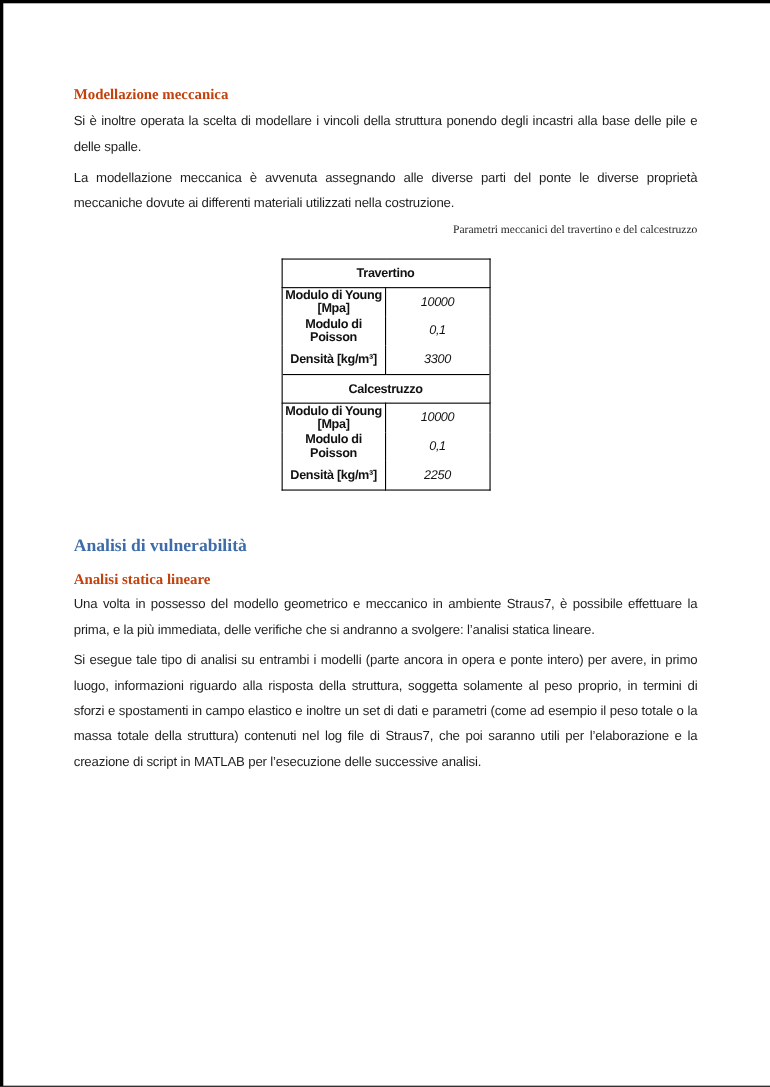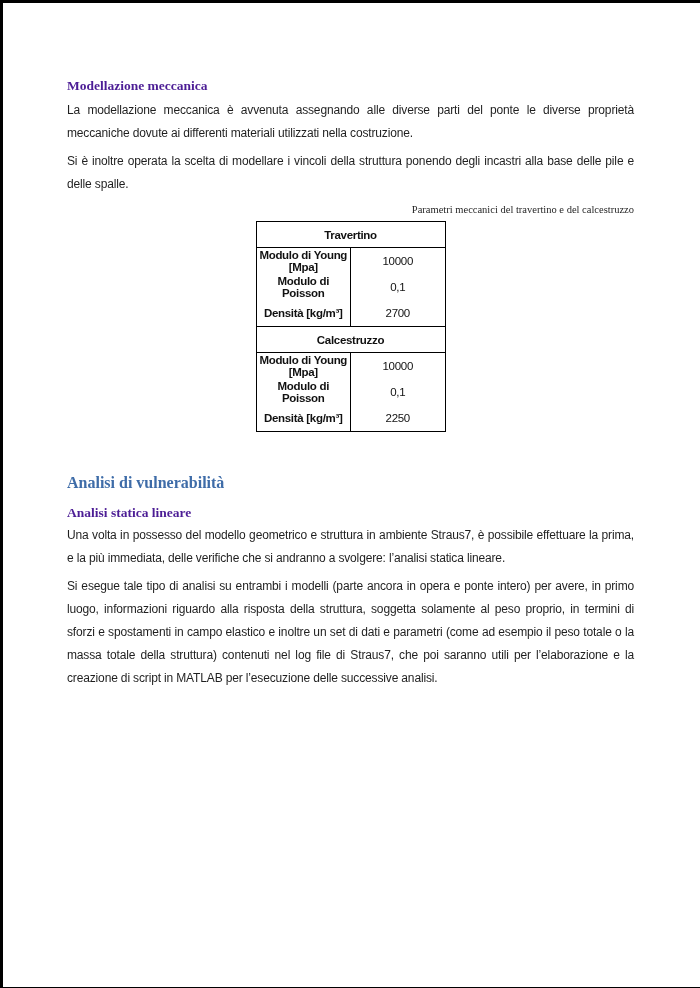--- a/index.html
+++ b/index.html
@@ -17,21 +17,21 @@
     background: #ffffff;
   }
   .content {
     padding: 75px 66px 0 64px;
   }
   .heading2 {
     font-family: "Liberation Serif", "DejaVu Serif", serif;
     font-weight: bold;
     font-size: 13.5px;
     line-height: 16px;
-    color: #4c1d95;
+    color: #c2410c;
     margin: 0 0 5px 0;
   }
   .heading1 {
     font-family: "Liberation Serif", "DejaVu Serif", serif;
     font-weight: bold;
     font-size: 16px;
     line-height: 21px;
     color: #3E6CA8;
     margin: 40px 0 12px 0;
   }
@@ -48,21 +48,21 @@
     font-family: "Liberation Serif", "DejaVu Serif", serif;
     font-size: 10.5px;
     line-height: 15px;
     color: #1f1f1f;
     text-align: right;
     margin: 6px 0 0 0;
   }
   table.params {
     border-collapse: collapse;
     width: 190px;
-    margin: 4px auto 0 auto;
+    margin: 18px auto 0 auto;
     table-layout: fixed;
   }
   table.params td {
     font-family: "Liberation Sans", sans-serif;
     font-size: 11.5px;
     letter-spacing: -0.3px;
     color: #111111;
     text-align: center;
     vertical-align: middle;
     padding: 0;
@@ -76,52 +76,53 @@
   td.lbl {
     border-left: 1.6px solid #000;
     border-right: 1.5px solid #000;
     font-weight: bold;
     width: 141px;
     height: 26px;
   }
   td.val {
     border-right: 1.6px solid #000;
     width: 47px;
+    font-style: italic;
   }
   tr.last-row td { border-bottom: 1.6px solid #000; }
 </style>
 </head>
 <body>
 
 <div class="paper">
   <div class="content">
 
     <div class="heading2">Modellazione meccanica</div>
 
+    <p class="para">Si è inoltre operata la scelta di modellare i vincoli della struttura ponendo degli incastri alla base delle pile e delle spalle.</p>
     <p class="para">La modellazione meccanica è avvenuta assegnando alle diverse parti del ponte le diverse proprietà meccaniche dovute ai differenti materiali utilizzati nella costruzione.</p>
-    <p class="para">Si è inoltre operata la scelta di modellare i vincoli della struttura ponendo degli incastri alla base delle pile e delle spalle.</p>
 
     <div class="caption">Parametri meccanici del travertino e del calcestruzzo</div>
 
     <table class="params">
       <tbody>
         <tr>
           <td class="sec-header" colspan="2">Travertino</td>
         </tr>
         <tr>
           <td class="lbl">Modulo di Young [Mpa]</td>
           <td class="val">10000</td>
         </tr>
         <tr>
           <td class="lbl">Modulo di Poisson</td>
           <td class="val">0,1</td>
         </tr>
         <tr>
           <td class="lbl">Densità [kg/m³]</td>
-          <td class="val">2700</td>
+          <td class="val">3300</td>
         </tr>
         <tr>
           <td class="sec-header" colspan="2">Calcestruzzo</td>
         </tr>
         <tr>
           <td class="lbl">Modulo di Young [Mpa]</td>
           <td class="val">10000</td>
         </tr>
         <tr>
           <td class="lbl">Modulo di Poisson</td>
@@ -131,17 +132,17 @@
           <td class="lbl">Densità [kg/m³]</td>
           <td class="val">2250</td>
         </tr>
       </tbody>
     </table>
 
     <div class="heading1">Analisi di vulnerabilità</div>
 
     <div class="heading2 sub-heading2">Analisi statica lineare</div>
 
-    <p class="para">Una volta in possesso del modello geometrico e struttura in ambiente Straus7, è possibile effettuare la prima, e la più immediata, delle verifiche che si andranno a svolgere: l’analisi statica lineare.</p>
+    <p class="para">Una volta in possesso del modello geometrico e meccanico in ambiente Straus7, è possibile effettuare la prima, e la più immediata, delle verifiche che si andranno a svolgere: l’analisi statica lineare.</p>
     <p class="para">Si esegue tale tipo di analisi su entrambi i modelli (parte ancora in opera e ponte intero) per avere, in primo luogo, informazioni riguardo alla risposta della struttura, soggetta solamente al peso proprio, in termini di sforzi e spostamenti in campo elastico e inoltre un set di dati e parametri (come ad esempio il peso totale o la massa totale della struttura) contenuti nel log file di Straus7, che poi saranno utili per l’elaborazione e la creazione di script in MATLAB per l’esecuzione delle successive analisi.</p>
 
   </div>
 </div>
 
 </body></html>

